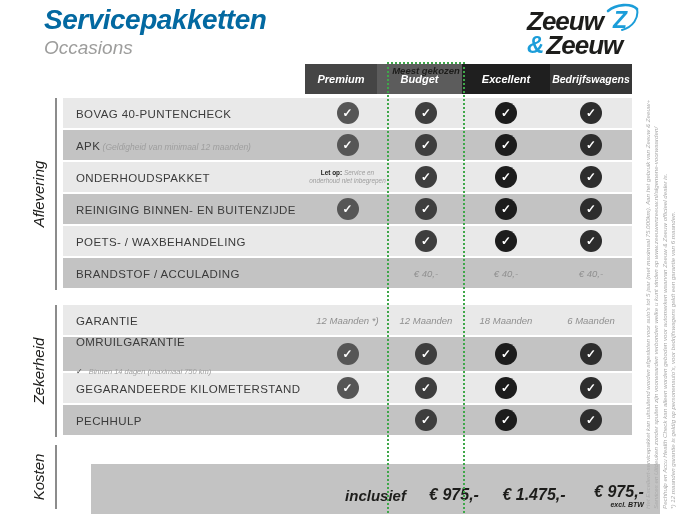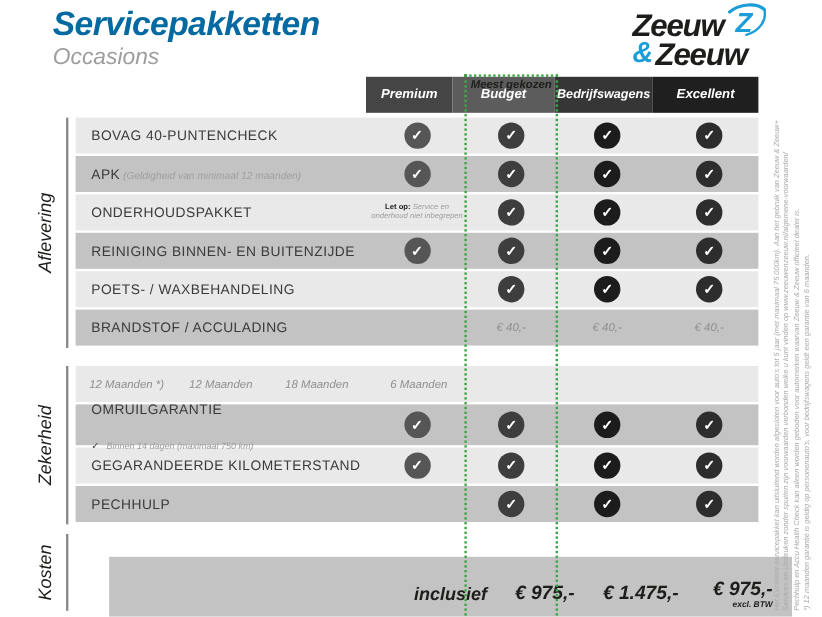--- a/index.html
+++ b/index.html
@@ -94,22 +94,22 @@
     <div class="logo-line logo-line2">
       <span class="logo-amp">&amp;</span>
       <span class="logo-word">Zeeuw</span>
     </div>
   </div>
 
   <div class="table-area">
     <div class="col-headers">
         <div class="hcell col1" style="background: rgb(69, 69, 69);">Premium</div>
         <div class="hcell col0" style="background: rgb(92, 92, 92);">Budget</div>
+        <div class="hcell col2" style="background: rgb(31, 31, 31);">Excellent</div>
         <div class="hcell col3" style="background: rgb(54, 54, 54);">Bedrijfswagens</div>
-        <div class="hcell col2" style="background: rgb(31, 31, 31);">Excellent</div>
       </div>
 
   <div class="sec sec0">
         <div class="row">
           <div class="lbl">
             <div class="lbl-line"><span class="lbl-main">BOVAG 40-PUNTENCHECK</span></div>
           </div>
           <div class="cell col0">
             <div class="check" style="background: rgb(86, 86, 86);">✓</div>
           </div>
@@ -200,20 +200,23 @@
           <div class="cell col2">
             <div class="val">€ 40,-</div>
           </div>
           <div class="cell col3">
             <div class="val">€ 40,-</div>
           </div>
         </div>
       </div>
       <div class="sec sec1">
         <div class="row">
+          <div class="lbl">
+            <div class="lbl-line"><span class="lbl-main">GARANTIE</span></div>
+          </div>
           <div class="cell col0">
             <div class="val">12 Maanden *)</div>
           </div>
           <div class="cell col1">
             <div class="val">12 Maanden</div>
           </div>
           <div class="cell col2">
             <div class="val">18 Maanden</div>
           </div>
           <div class="cell col3">

